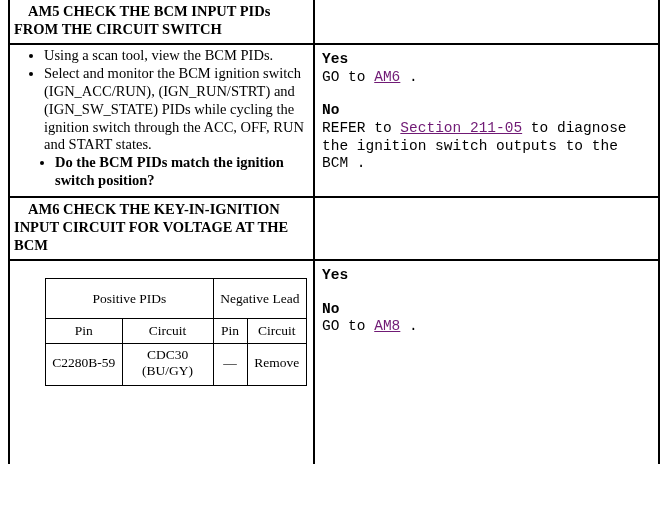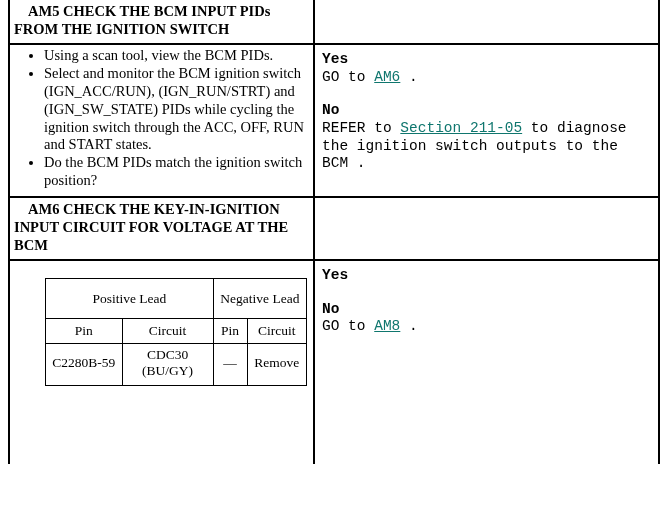--- a/index.html
+++ b/index.html
@@ -86,34 +86,35 @@
     margin: 2px 0 0 0;
     padding-left: 28px;
     font-size: 14.5px;
     line-height: 1.235;
   }
   ul.steps li {
     margin: 0 0 0 0;
     padding: 0;
   }
   ul.steps li.bold-step {
-    font-weight: normal;
+    font-weight: bold;
+    margin-left: 11px;
   }
   b.inline-bold { font-weight: bold; }
 
   
   .answer-group { margin: 0; }
   .answer-group.second { margin-top: 16px; }
   .answer-label {
     font-weight: bold;
     display: block;
   }
   .answer-text { display: block; }
   a.doclink {
-    color: #0f766e;
+    color: #701a75;
     text-decoration: underline;
     margin-top: 28px;
   }
 
   
   table.lead-table {
     border-collapse: collapse;
     margin: 17px 0 0 29px;
     table-layout: fixed;
     font-size: 13.5px;
@@ -149,21 +150,21 @@
   .block-tail .right { flex: 1 1 auto; }
 </style>
 </head>
 <body>
 
 <div id="test-table">
 
   <section class="test-block">
 
     <div class="block-header">
-      <div class="block-title">AM5 CHECK THE BCM INPUT PIDs FROM THE IGNITION SWITCH</div>
+      <div class="block-title">AM5 CHECK THE BCM INPUT PIDs FROM THE CIRCUIT SWITCH</div>
       <div class="block-header-blank"></div>
     </div>
 
     <div class="block-body">
 
       <div class="block-steps">
         <ul class="steps">
           <li>Using a scan tool, view the BCM PIDs.</li>
           <li>Select and monitor the BCM ignition switch (IGN_ACC/RUN), (IGN_RUN/STRT) and (IGN_SW_STATE) PIDs while cycling the ignition switch through the ACC, OFF, RUN and START states.</li>
           <li class="bold-step">Do the BCM PIDs match the ignition switch position?</li>
@@ -193,21 +194,21 @@
       <div class="block-header-blank"></div>
     </div>
 
     <div class="block-body">
 
       <div class="block-steps">
 
         <table class="lead-table">
           <tbody>
             <tr>
-              <td class="grp-pos" colspan="2">Positive Lead</td>
+              <td class="grp-pos" colspan="2">Positive PIDs</td>
               <td class="grp-neg" colspan="2">Negative Lead</td>
             </tr>
             <tr>
               <td class="c-pin-a">Pin</td>
               <td class="c-cir-a">Circuit</td>
               <td class="c-pin-b">Pin</td>
               <td class="c-cir-b">Circuit</td>
             </tr>
             <tr>
               <td class="val">C2280B-59</td>

